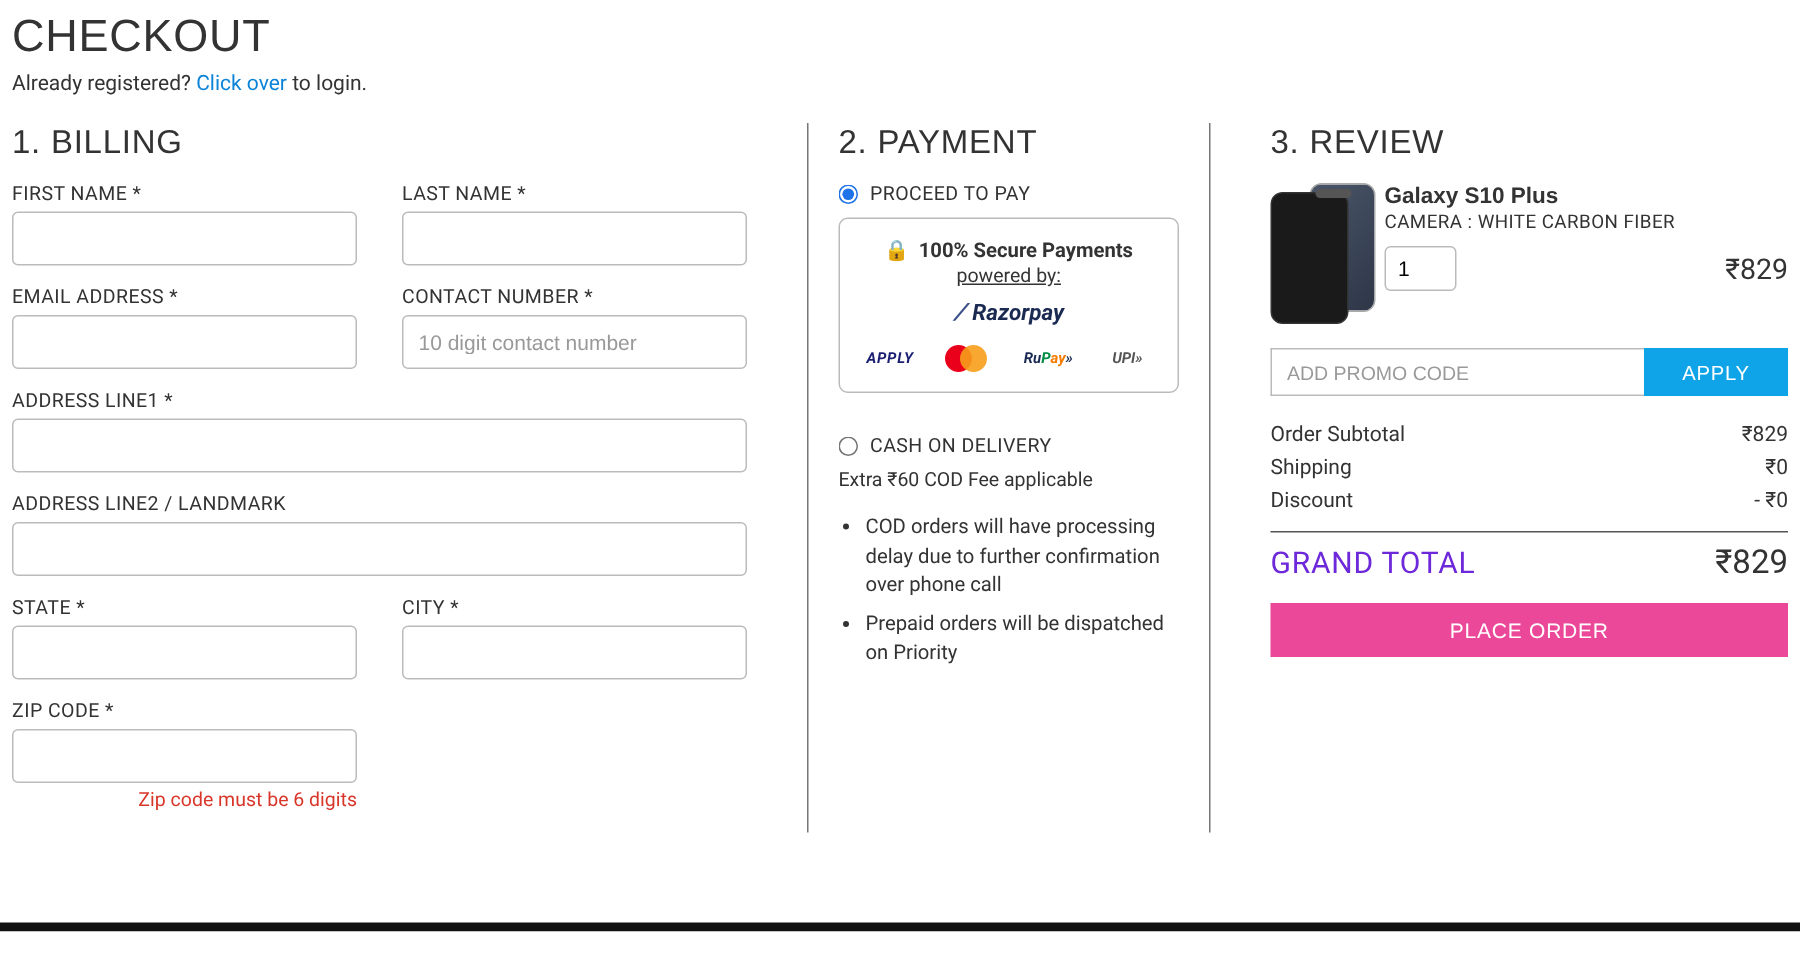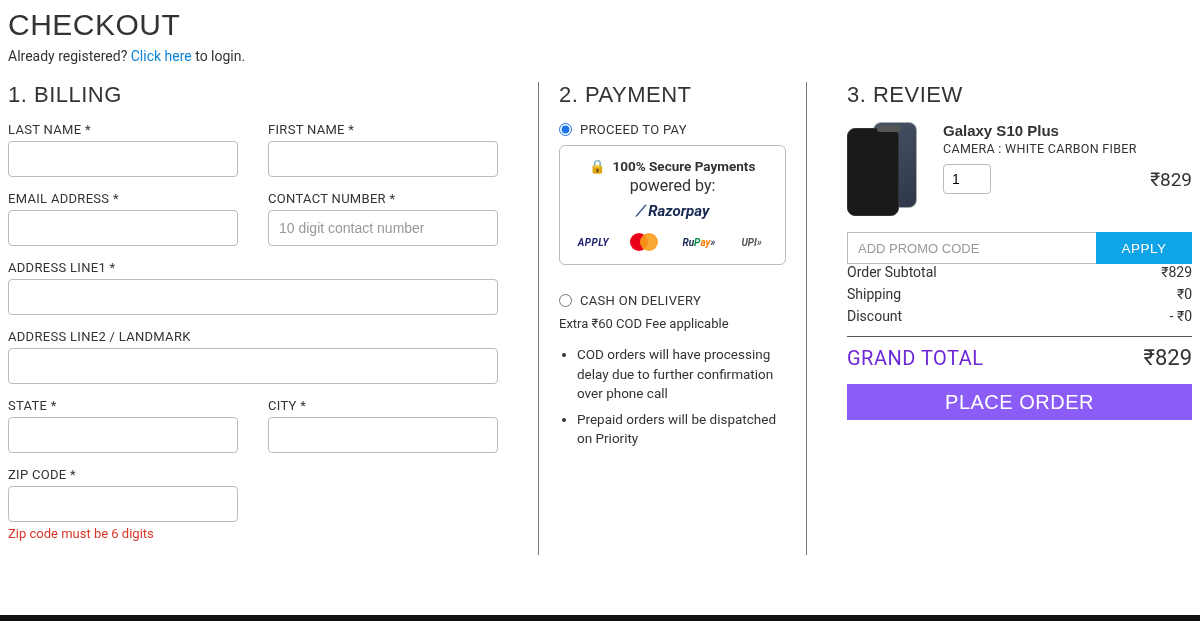--- a/index.html
+++ b/index.html
@@ -13,88 +13,88 @@
   .col-billing { width: 530px; padding-left:0; padding-right:40px; }
   .col-payment { width: 269px; border-left: 1px solid #777; border-right: 1px solid #777; padding:0 20px;}
   .col-review { flex:1; padding-left:40px; padding-right:0;}
   .section-title { font-size: 22px; font-weight: 400; letter-spacing: 0.5px; margin-bottom: 14px; color:#333; font-family: "Segoe UI", Arial, sans-serif;}
   .field-row { display: flex; gap: 30px; margin-bottom: 14px; }
   .field { flex: 1; display: flex; flex-direction: column; }
   .field-full { width:100%; display:flex; flex-direction:column; margin-bottom:14px;}
   .field-half { width: calc(50% - 15px); display:flex; flex-direction:column; margin-bottom:14px;}
   .field label { font-size: 13px; font-weight:400; color:#333; margin-bottom:4px; letter-spacing:0.3px;}
   .field input, .field-full input, .field-half input { height: 36px; border:1px solid #bbb; border-radius:4px; padding:0 10px; font-size:14px; outline:none; background:#fff;}
-  .error-text { color:#d9362a; font-size:13px; margin-top:4px;}
+  .error-text { color:#d9362a; font-size:13px; margin-top:4px;text-align:right;}
   
   .radio-line { display:flex; align-items:center; font-size:13px; letter-spacing:0.3px; margin-bottom:8px;}
   .radio-line input { margin-right:8px; accent-color:#1e73e8;}
   .secure-box { border:1px solid #bbb; border-radius:6px; padding:12px 10px 10px; text-align:center; margin-bottom:28px;}
   .secure-box .sec-title { font-weight:700; font-size:13.5px; display:flex; align-items:center; justify-content:center; gap:6px; margin-bottom:2px;}
-  .secure-box .sec-sub { font-size:16px; margin-bottom:6px;}
+  .secure-box .sec-sub { font-size:13px; margin-bottom:6px;text-decoration:underline;}
   .razor { font-weight:700; font-style:italic; color:#1a2a52; font-size:15px; display:inline-flex; align-items:center; gap:2px; margin-bottom:10px;}
   .razor .wing { color:#3a4f8a; font-style:normal;}
   .pay-logos { display:flex; justify-content:space-around; align-items:center; gap:6px;}
   .pay-logos .logo-box { flex:1; height:24px; display:flex; align-items:center; justify-content:center; font-size:10px; font-weight:700;}
   .visa { color:#1a1f71; font-style:italic; font-size:14px; font-weight:800; letter-spacing:0.5px;}
   .mc { position:relative; width:32px; height:20px;}
   .mc .c1,.mc .c2{position:absolute;width:18px;height:18px;border-radius:50%;top:1px;}
   .mc .c1{background:#eb001b;left:0;}
   .mc .c2{background:#f79e1b;left:10px;opacity:0.9;}
   .rupay{color:#1a2a52;font-style:italic;font-size:11px;font-weight:800;}
   .rupay .g{color:#008c45;}.rupay .o{color:#f57c00;}
   .upi{color:#555;font-size:10px;font-weight:800;font-style:italic;}
   .cod-note { font-size:13px; color:#333; margin-bottom:14px;}
   .bullet-list { list-style:disc; padding-left:18px; font-size:13.5px; color:#333;}
   .bullet-list li { margin-bottom:6px; line-height:1.45;}
   
-  .product-row { display:flex; gap:24px; margin-bottom:18px;}
+  .product-row { display:flex; gap:4px; margin-bottom:18px;}
   .phone-img { width:72px; height:92px; position:relative; flex-shrink:0;}
   .phone-back{position:absolute;left:26px;top:0;width:44px;height:86px;border-radius:8px;background:linear-gradient(135deg,#4a5568,#2d3748);border:1px solid #aaa;}
   .phone-front{position:absolute;left:0;top:6px;width:52px;height:88px;border-radius:8px;background:#1a1a1a;border:1px solid #333;}
   .phone-cam{position:absolute;left:30px;top:4px;width:24px;height:6px;border-radius:3px;background:#555;}
   .product-info{flex:1;}
   .product-name{font-size:15px;font-weight:700;color:#333;margin-bottom:2px;font-family:"Segoe UI",Arial,sans-serif;}
   .product-attr{font-size:12.5px;color:#333;letter-spacing:0.3px;margin-bottom:2px;}
   .qty-price-row{display:flex;align-items:center;justify-content:space-between;margin-top:8px;}
   .qty-input{width:48px;height:30px;border:1px solid #bbb;border-radius:4px;text-align:left;padding:0 8px;font-size:14px;}
   .price{font-size:19px;color:#333;}
   .coupon-hint{font-size:13px;margin-bottom:6px;color:#333;}
-  .coupon-row{display:flex;justify-content:space-between;}
+  .coupon-row{display:flex;margin-bottom:18px;justify-content:space-between;}
   .coupon-row input{flex:1;height:32px;border:1px solid #bbb;border-right:none;padding:0 10px;font-size:13px;outline:none;}
   .coupon-row button{width:96px;height:32px;border:none;background:#0fa3e8;color:#fff;font-size:13.5px;letter-spacing:0.5px;cursor:pointer;}
   .summary-line{display:flex;justify-content:space-between;font-size:14px;color:#333;margin-bottom:6px;}
   .divider{border:none;border-top:1px solid #555;margin:12px 0 8px;}
   .grand-row{display:flex;justify-content:space-between;align-items:baseline;margin-bottom:14px;}
   .grand-label{font-size:20px;letter-spacing:0.5px;color:#6d28d9;}
   .grand-val{font-size:22px;color:#333;}
-  .place-order-btn{width:100%;height:36px;border:none;background:#8b5cf6;color:#fff;font-size:20px;letter-spacing:0.5px;cursor:pointer;}
+  .place-order-btn{width:100%;height:36px;border:none;background:#ec4899;color:#fff;font-size:14px;letter-spacing:0.5px;cursor:pointer;}
   .footer-bar{height:6px;background:#111;margin-top:60px;}
   ::placeholder{color:#999;}
 </style>
 </head>
 <body>
 
 <div class="container">
   <h1 class="page-title">CHECKOUT</h1>
   <p class="login-line">
-    <span>Already registered? </span><a href="#">Click here</a><span> to login.</span>
+    <span>Already registered? </span><a href="#">Click over</a><span> to login.</span>
   </p>
 
   <div class="columns">
 
     <div class="col col-billing">
       <h2 class="section-title">1. BILLING</h2>
 
       <div class="field-row">
         <div class="field">
+          <label>FIRST NAME *</label>
+          <input type="text" style="">
+        </div>
+        <div class="field">
           <label>LAST NAME *</label>
-          <input type="text" style="">
-        </div>
-        <div class="field">
-          <label>FIRST NAME *</label>
           <input type="text" style="">
         </div>
       </div>
 
       <div class="field-row">
         <div class="field">
           <label>EMAIL ADDRESS *</label>
           <input type="text" style="">
         </div>
         <div class="field">

